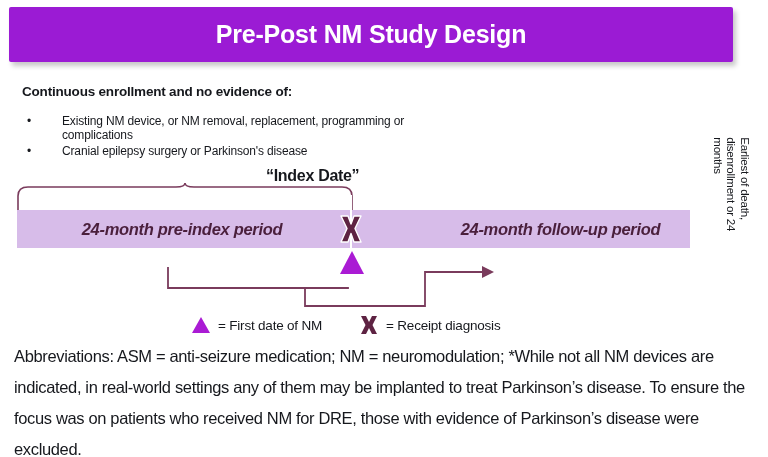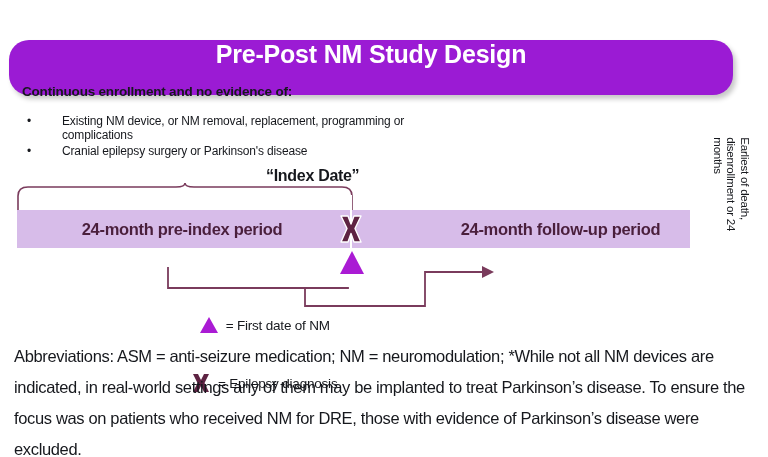--- a/index.html
+++ b/index.html
@@ -16,25 +16,25 @@
     height: 457px;
     background: #ffffff;
   }
 
   
   .title-banner {
     position: absolute;
     left: 9px; top: 7px;
     width: 724px; height: 55px;
     background: #9B1BD4;
-    border-radius: 20px;
+    border-radius: 2px;
     box-shadow: 3px 4px 5px rgba(0,0,0,0.22);
     display: flex;
+    align-items: center;
     justify-content: center;
-    margin-top: 33px;
   }
   .title-text {
     color: #ffffff;
     font-size: 25px;
     font-weight: bold;
     letter-spacing: -0.2px;
   }
 
   
   .criteria {
@@ -85,20 +85,21 @@
     left: 12px; top: 182px;
     width: 350px; height: 32px;
   }
 
   
   .timeline-bar {
     position: absolute;
     left: 17px; top: 210px;
     width: 673px; height: 38px;
     background: #D7BCE9;
+    font-style: italic;
   }
   .period-label {
     position: absolute;
     top: 0; height: 38px;
     display: flex;
     align-items: center;
     justify-content: center;
     font-size: 16.5px;
     font-weight: bold;
     color: #4A1F3C;
@@ -144,21 +145,20 @@
     letter-spacing: -0.15px;
   }
 
   
   .legend {
     position: absolute;
     left: 190px; top: 314px;
     display: flex;
     align-items: center;
     gap: 36px;
-    flex-direction: column;
   }
   .legend-item {
     display: flex;
     align-items: center;
     gap: 6px;
   }
   .legend-item .glyph {
     width: 22px; height: 22px;
     flex: 0 0 22px;
   }
@@ -253,21 +253,21 @@
     <div class="legend-item">
       <svg class="glyph" viewBox="0 0 22 22">
         <path d="M 11,3 L 20,19 L 2,19 Z" fill="#AA1BD4"></path>
       </svg>
       <span class="lbl">= First date of NM</span>
     </div>
     <div class="legend-item">
       <svg class="glyph" viewBox="0 0 22 22">
         <path d="M 3,2 L 8,2 L 11,8 L 14,2 L 19,2 L 14.5,11 L 19,20 L 14,20 L 11,14 L 8,20 L 3,20 L 7.5,11 Z" fill="#5E2343"></path>
       </svg>
-      <span class="lbl">= Epilepsy diagnosis</span>
+      <span class="lbl">= Receipt diagnosis</span>
     </div>
   </div>
 
   <div class="rotated-wrap">
     <div class="rotated-inner">
       <div>Earliest of death,</div>
       <div>disenrollment or 24</div>
       <div>months</div>
     </div>
   </div>

